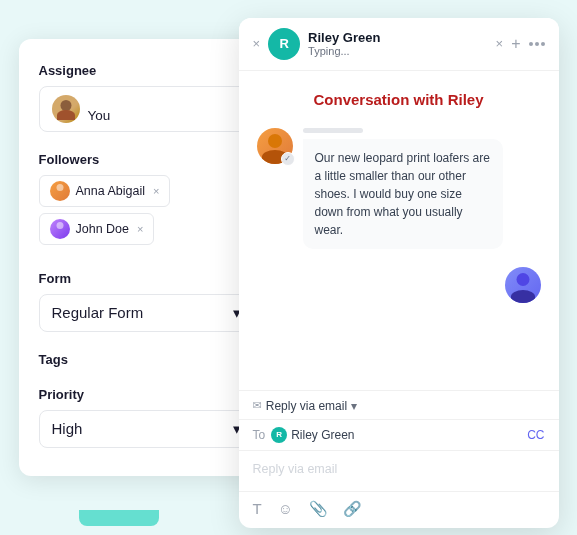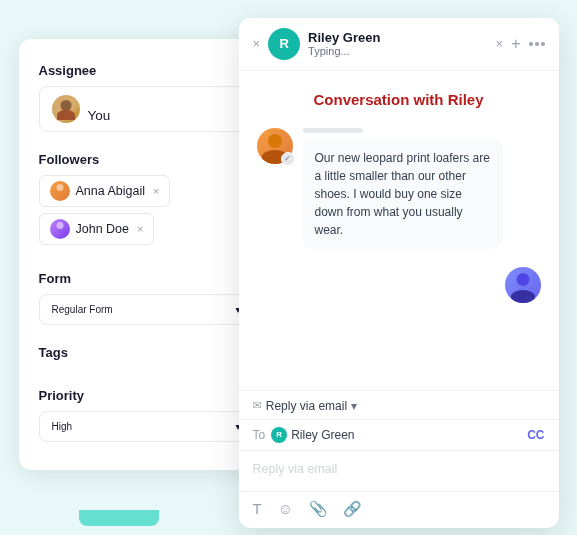--- a/index.html
+++ b/index.html
@@ -149,24 +149,24 @@
     .form-section { margin-bottom: 20px; }
     .select-field {
       display: flex;
       align-items: center;
       justify-content: space-between;
       border: 1.5px solid #e5e7eb;
       border-radius: 8px;
       padding: 9px 12px;
       cursor: pointer;
     }
-    .select-field span { font-size: 10px; color: #1a1a2e; }
+    .select-field span { font-size: 15px; color: #1a1a2e; }
     .chevron { color: #6b7280; font-size: 12px; }
 
-    .tags-section { margin-bottom: 28px; }
+    .tags-section { margin-bottom: 20px; }
     .tag-pill {
       display: inline-flex;
       align-items: center;
       background: #f3f4f6;
       border-radius: 6px;
       padding: 5px 12px;
       font-size: 12.5px;
       color: #374151;
       margin-right: 6px;
     }
@@ -426,21 +426,21 @@
       display: flex;
       align-items: center;
       justify-content: center;
       color: #fff;
       font-size: 8px;
       font-weight: 700;
       margin-right: 4px;
     }
 
     .reply-to-name { font-size: 12px; color: #374151; flex: 1; }
-    .cc-label { color: #6366f1; font-size: 12px; font-weight: 700; }
+    .cc-label { color: #6366f1; font-size: 12px; font-weight: 400; }
 
     .reply-input-area {
       padding: 8px 14px 6px 14px;
       min-height: 40px;
     }
     .reply-placeholder {
       font-size: 12.5px;
       color: #d1d5db;
     }
 

